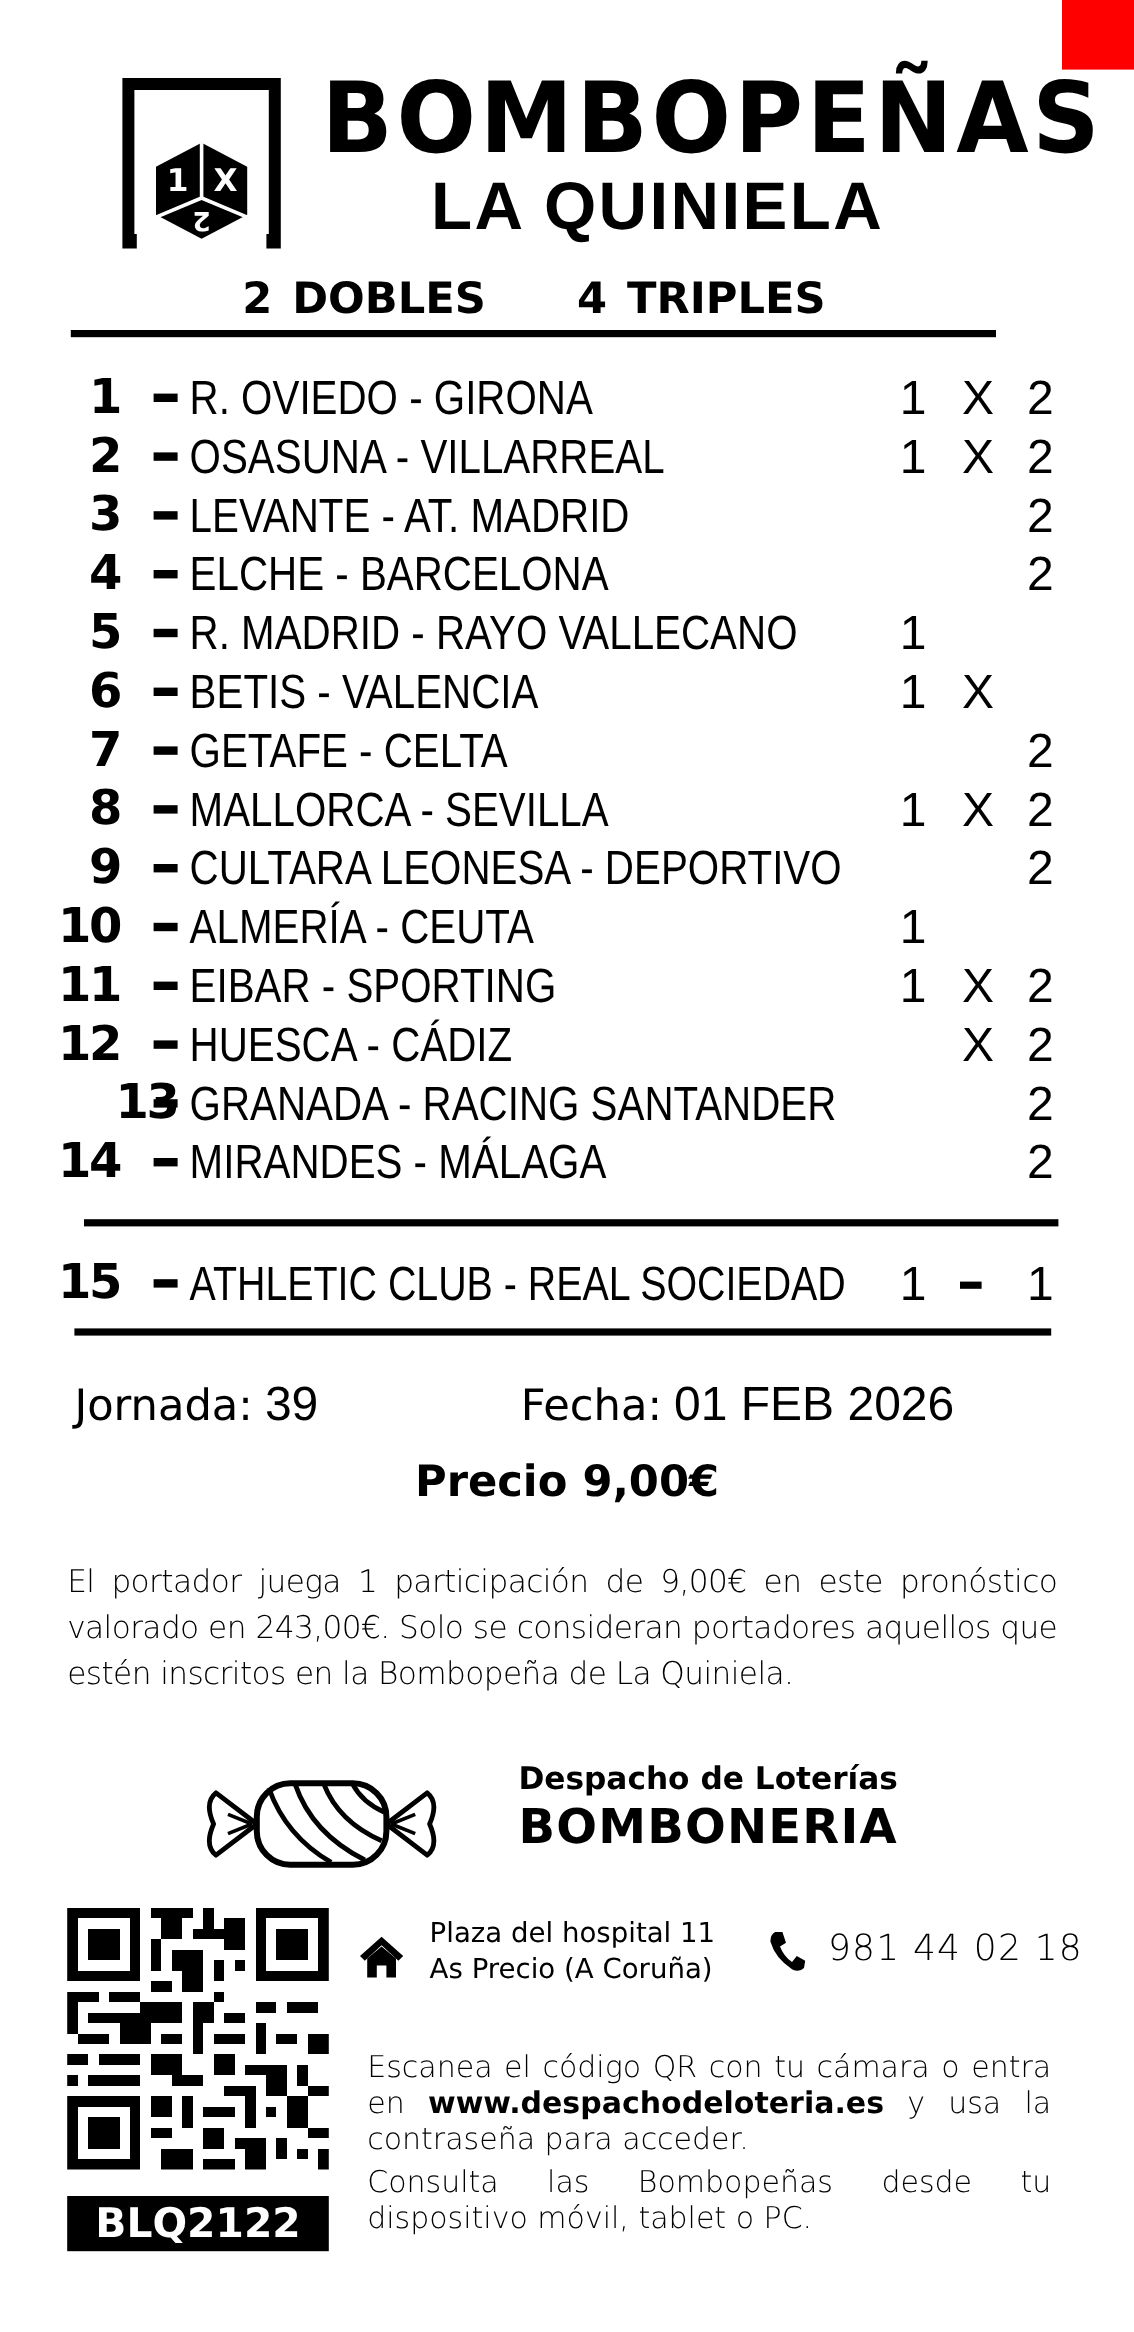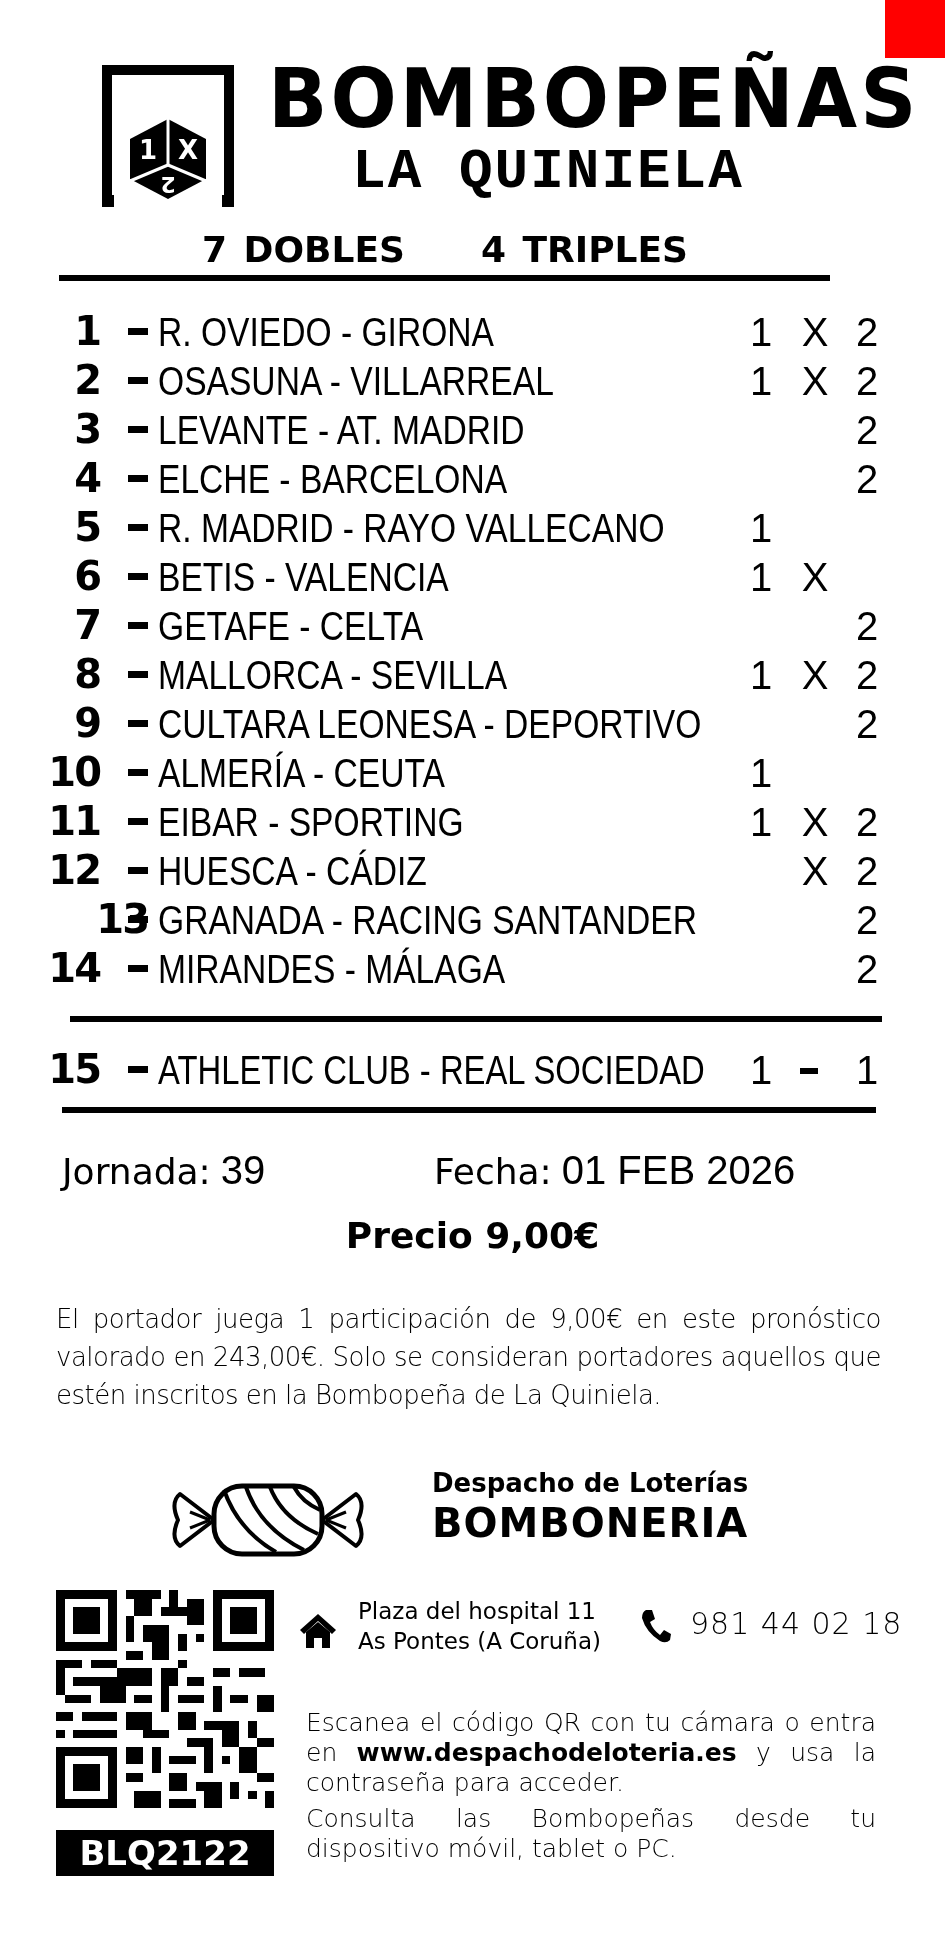--- a/index.html
+++ b/index.html
@@ -1,21 +1,21 @@
 <!DOCTYPE html>
 <html><head>
 <meta charset="utf-8">
 <style>
   html,body{margin:0;padding:0;background:#fff;}
   body{width:945px;height:1943px;position:relative;overflow:hidden;color:#000;font-family:"Liberation Sans",sans-serif;}
   .abs{position:absolute;}
   .red-mark{left:885px;top:0;width:60px;height:58px;background:#ff0000;}
   .logo-box{left:98px;top:61px;width:140px;height:148px;}
   .brand{left:268px;top:58px;width:560px;text-align:center;font-family:"DejaVu Sans",sans-serif;font-weight:bold;font-size:78px;letter-spacing:3px;line-height:82px;transform:scaleY(1.05);}
-  .subtitle{left:268px;top:140px;width:560px;text-align:center;font-family:Liberation Mono, monospace;font-weight:bold;font-size:56px;letter-spacing:2px;line-height:64px;}
+  .subtitle{left:268px;top:140px;width:560px;text-align:center;font-family:Liberation Sans, sans-serif;font-weight:bold;font-size:56px;letter-spacing:2px;line-height:64px;}
   .bets-summary{left:60px;top:228px;width:770px;text-align:center;font-family:"DejaVu Sans",sans-serif;font-weight:bold;font-size:36px;line-height:44px;word-spacing:4px;}
   .bets-summary span{display:inline-block;margin:0 38px;}
   .rule{background:#000;height:6px;}
   .rule1{left:59px;top:275px;width:771px;}
   .rule2{left:70px;top:1016px;width:812px;}
   .rule3{left:62px;top:1107px;width:814px;}
   .row{position:absolute;left:0;width:945px;height:49px;}
   .row .num{position:absolute;right:845px;top:0;font-family:"DejaVu Sans",sans-serif;font-weight:bold;font-size:40px;line-height:46px;text-align:right;letter-spacing:-2px;}
   .row .dash{position:absolute;left:128px;top:20px;width:20px;height:7px;background:#000;}
   .row .match{position:absolute;left:158px;top:1px;font-family:"Liberation Sans",sans-serif;font-size:40px;line-height:46px;white-space:nowrap;transform:scaleX(0.84);transform-origin:left center;}
@@ -56,21 +56,21 @@
   <line x1="70" y1="104" x2="32" y2="120" stroke="#fff" stroke-width="3"></line>
   <line x1="70" y1="104" x2="108" y2="120" stroke="#fff" stroke-width="3"></line>
   <text x="50" y="98" fill="#fff" font-family="DejaVu Sans, sans-serif" font-weight="bold" font-size="26" text-anchor="middle">1</text>
   <text x="90" y="98" fill="#fff" font-family="DejaVu Sans, sans-serif" font-weight="bold" font-size="26" text-anchor="middle">X</text>
   <text x="70" y="132" fill="#fff" font-family="DejaVu Sans, sans-serif" font-weight="bold" font-size="22" text-anchor="middle" transform="rotate(180 70 124)">2</text>
 </svg>
 
 <div class="abs brand">BOMBOPEÑAS</div>
 <div class="abs subtitle">LA QUINIELA</div>
 <div class="abs bets-summary">
-  <span>7 DOBLES</span><span>4 TRIPLES</span>
+  <span>2 DOBLES</span><span>4 TRIPLES</span>
 </div>
 <div class="abs rule rule1"></div>
 
 <div id="matches">
     <div class="row" style="top: 308px;">
       <div class="num">1</div>
       <div class="dash"></div>
       <div class="match">R. OVIEDO - GIRONA</div>
       <div class="sign s1">1</div>
       <div class="sign sx">X</div>
@@ -292,21 +292,21 @@
   </g>
 </svg>
 <div class="abs code-badge">BLQ2122</div>
 
 <svg class="abs home-icon" viewBox="0 0 40 38">
   <path d="M20 2 L38 18 L34 22 L20 9 L6 22 L2 18 Z" fill="#000"></path>
   <path d="M8 20 L20 10 L32 20 V36 H24 V26 H16 V36 H8 Z" fill="#000"></path>
 </svg>
 <div class="abs address">
   <div>Plaza del hospital 11</div>
-  <div>As Pontes (A Coruña)</div>
+  <div>As Precio (A Coruña)</div>
 </div>
 <svg class="abs phone-icon" viewBox="0 0 32 36">
   <path d="M6 2 L12 2 L15 11 L10 14 Q13 22 20 27 L24 22 L31 26 L30 32 Q26 36 20 33 Q6 24 2 10 Q2 4 6 2 Z" fill="#000"></path>
 </svg>
 <div class="abs phone">981 44 02 18</div>
 
 <div class="abs consulta">
   <p><span>Escanea el código QR con tu cámara o entra en </span><span class="url">www.despachodeloteria.es</span><span> y usa la contraseña para acceder.</span></p>
   <p>Consulta las Bombopeñas desde tu dispositivo móvil, tablet o PC.</p>
 </div>

